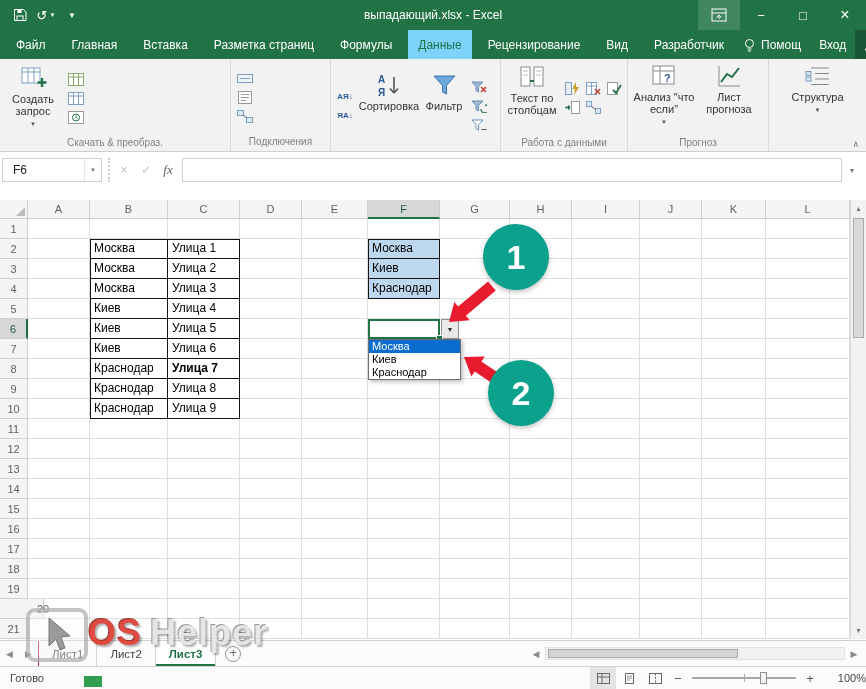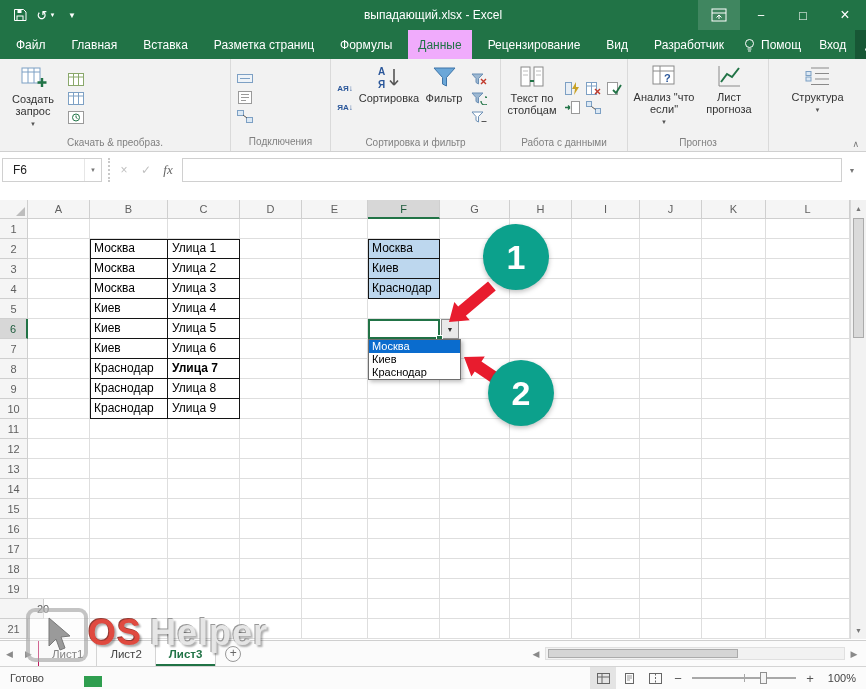--- a/index.html
+++ b/index.html
@@ -14,21 +14,21 @@
   .mini-caret{font-size:6px;margin-left:2px;}
   .title{position:absolute;left:0;right:0;top:0;height:30px;display:flex;align-items:center;justify-content:center;font-size:12px;pointer-events:none;}
   .wincontrols{margin-left:auto;display:flex;height:30px;z-index:2;}
   .winbtn{width:42px;height:30px;display:flex;align-items:center;justify-content:center;font-size:13px;color:#fff;}
   .winbtn.rdo{background:rgba(255,255,255,.14);}
   .winbtn.closebtn{font-size:16px;}
 
   
   .tabrow{height:29px;background:var(--green);display:flex;align-items:stretch;color:#fff;overflow:hidden;}
   .rtab{display:flex;align-items:center;padding:0 10px;font-size:12px;white-space:nowrap;margin-left:6px;}
-  .rtab.active{background:#f0abfc;color:var(--green);}
+  .rtab.active{background:#7dd3fc;color:var(--green);}
   .tabright{margin-left:auto;display:flex;align-items:stretch;}
   .trItem{display:flex;align-items:center;gap:5px;padding:0 9px;font-size:12px;white-space:nowrap;}
   .sharebtn{background:#175735;}
 
   
   .ribbon{height:93px;background:#f2f2f2;border-bottom:1px solid #d0d0d0;display:flex;position:relative;}
   .rgroup{display:flex;flex-direction:column;position:relative;}
   .rgroup + .rgroup{border-left:1px solid #dadada;}
   .g1{width:230px}.g2{width:100px}.g3{width:170px}.g4{width:127px}.g5{width:141px}.g6{flex:1}
   .rgc{flex:1;display:flex;align-items:center;padding:2px 2px 0 2px;}
@@ -92,21 +92,21 @@
   
   .statusbar{height:23px;background:#fbfbfb;border-top:1px solid #d4d4d4;display:flex;align-items:center;font-size:11px;color:#444;}
   .sready{padding-left:10px;}
   .sright{margin-left:auto;display:flex;align-items:center;}
   .viewbtn{width:26px;height:22px;display:flex;align-items:center;justify-content:center;}
   .viewbtn.pressed{background:#e4e4e4;}
   .zoomminus,.zoomplus{width:20px;text-align:center;color:#555;font-size:13px;}
   .zoomtrack{width:104px;height:2px;background:#a8a8a8;position:relative;margin:0 4px;}
   .zoomnotch{position:absolute;left:50%;top:-3px;width:1px;height:8px;background:#a8a8a8;}
   .zoomthumb{position:absolute;left:68px;top:-5px;width:7px;height:12px;background:#f4f4f4;border:1px solid #8f8f8f;}
-  .zoomlabel{width:46px;text-align:right;padding-right:10px;}
+  .zoomlabel{width:46px;text-align:right;padding-right:0;}
 
   
   .annolayer{position:absolute;inset:0;z-index:28;pointer-events:none;}
   .anno-circle{position:absolute;width:66px;height:66px;border-radius:50%;background:var(--teal);color:#fff;display:flex;align-items:center;justify-content:center;font-size:34px;font-weight:700;box-shadow:0 2px 5px rgba(0,0,0,.25);}
   .wm-box{position:absolute;left:26px;top:608px;width:62px;height:54px;border:4px solid rgba(150,150,150,.55);border-radius:9px;background:rgba(250,250,250,.35);z-index:15;display:flex;align-items:center;justify-content:center;}
   .wm-text{position:absolute;left:88px;top:612px;z-index:15;font-size:36px;font-weight:800;letter-spacing:1px;opacity:.92;white-space:nowrap;}
   .wm-os{color:#de3b30;text-shadow:2px 2px 2px rgba(0,0,0,.35),-1px -1px 0 #8a2a22;margin-right:8px;}
   .wm-helper{color:#e4e4e4;text-shadow:2px 2px 2px rgba(0,0,0,.35),-1px -1px 0 #909090;}
   .wm-accent{position:absolute;left:84px;top:676px;width:18px;height:11px;background:#2f9e4f;z-index:16;}
 </style>
@@ -271,21 +271,20 @@
             </svg>
           </span>
         <span class="mini">
             <svg width="16" height="13">
               <path d="M1 1h11l-4.5 4.5V11l-2.5-1.5V5.5z" fill="#fff" stroke="#6b8fb5"></path>
               <path d="M10.5 10.5h5" stroke="#555"></path>
             </svg>
           </span>
       </div>
     </div>
-    <div class="rgroup-label">Сортировка и фильтр</div>
   </div>
 
   <div class="rgroup g4">
     <div class="rgc">
       <div class="bigbtn" style="width:60px">
         <svg width="26" height="26">
             <rect x="2" y="3" width="9" height="19" fill="#fff" stroke="#8a8a8a"></rect>
             <rect x="15" y="3" width="9" height="19" fill="#fff" stroke="#8a8a8a"></rect>
             <path d="M4 7h5M4 11h5M17 7h5M17 11h5" stroke="#bdbdbd"></path>
             <path d="M11 17h4" stroke="#217346" stroke-width="2"></path>

